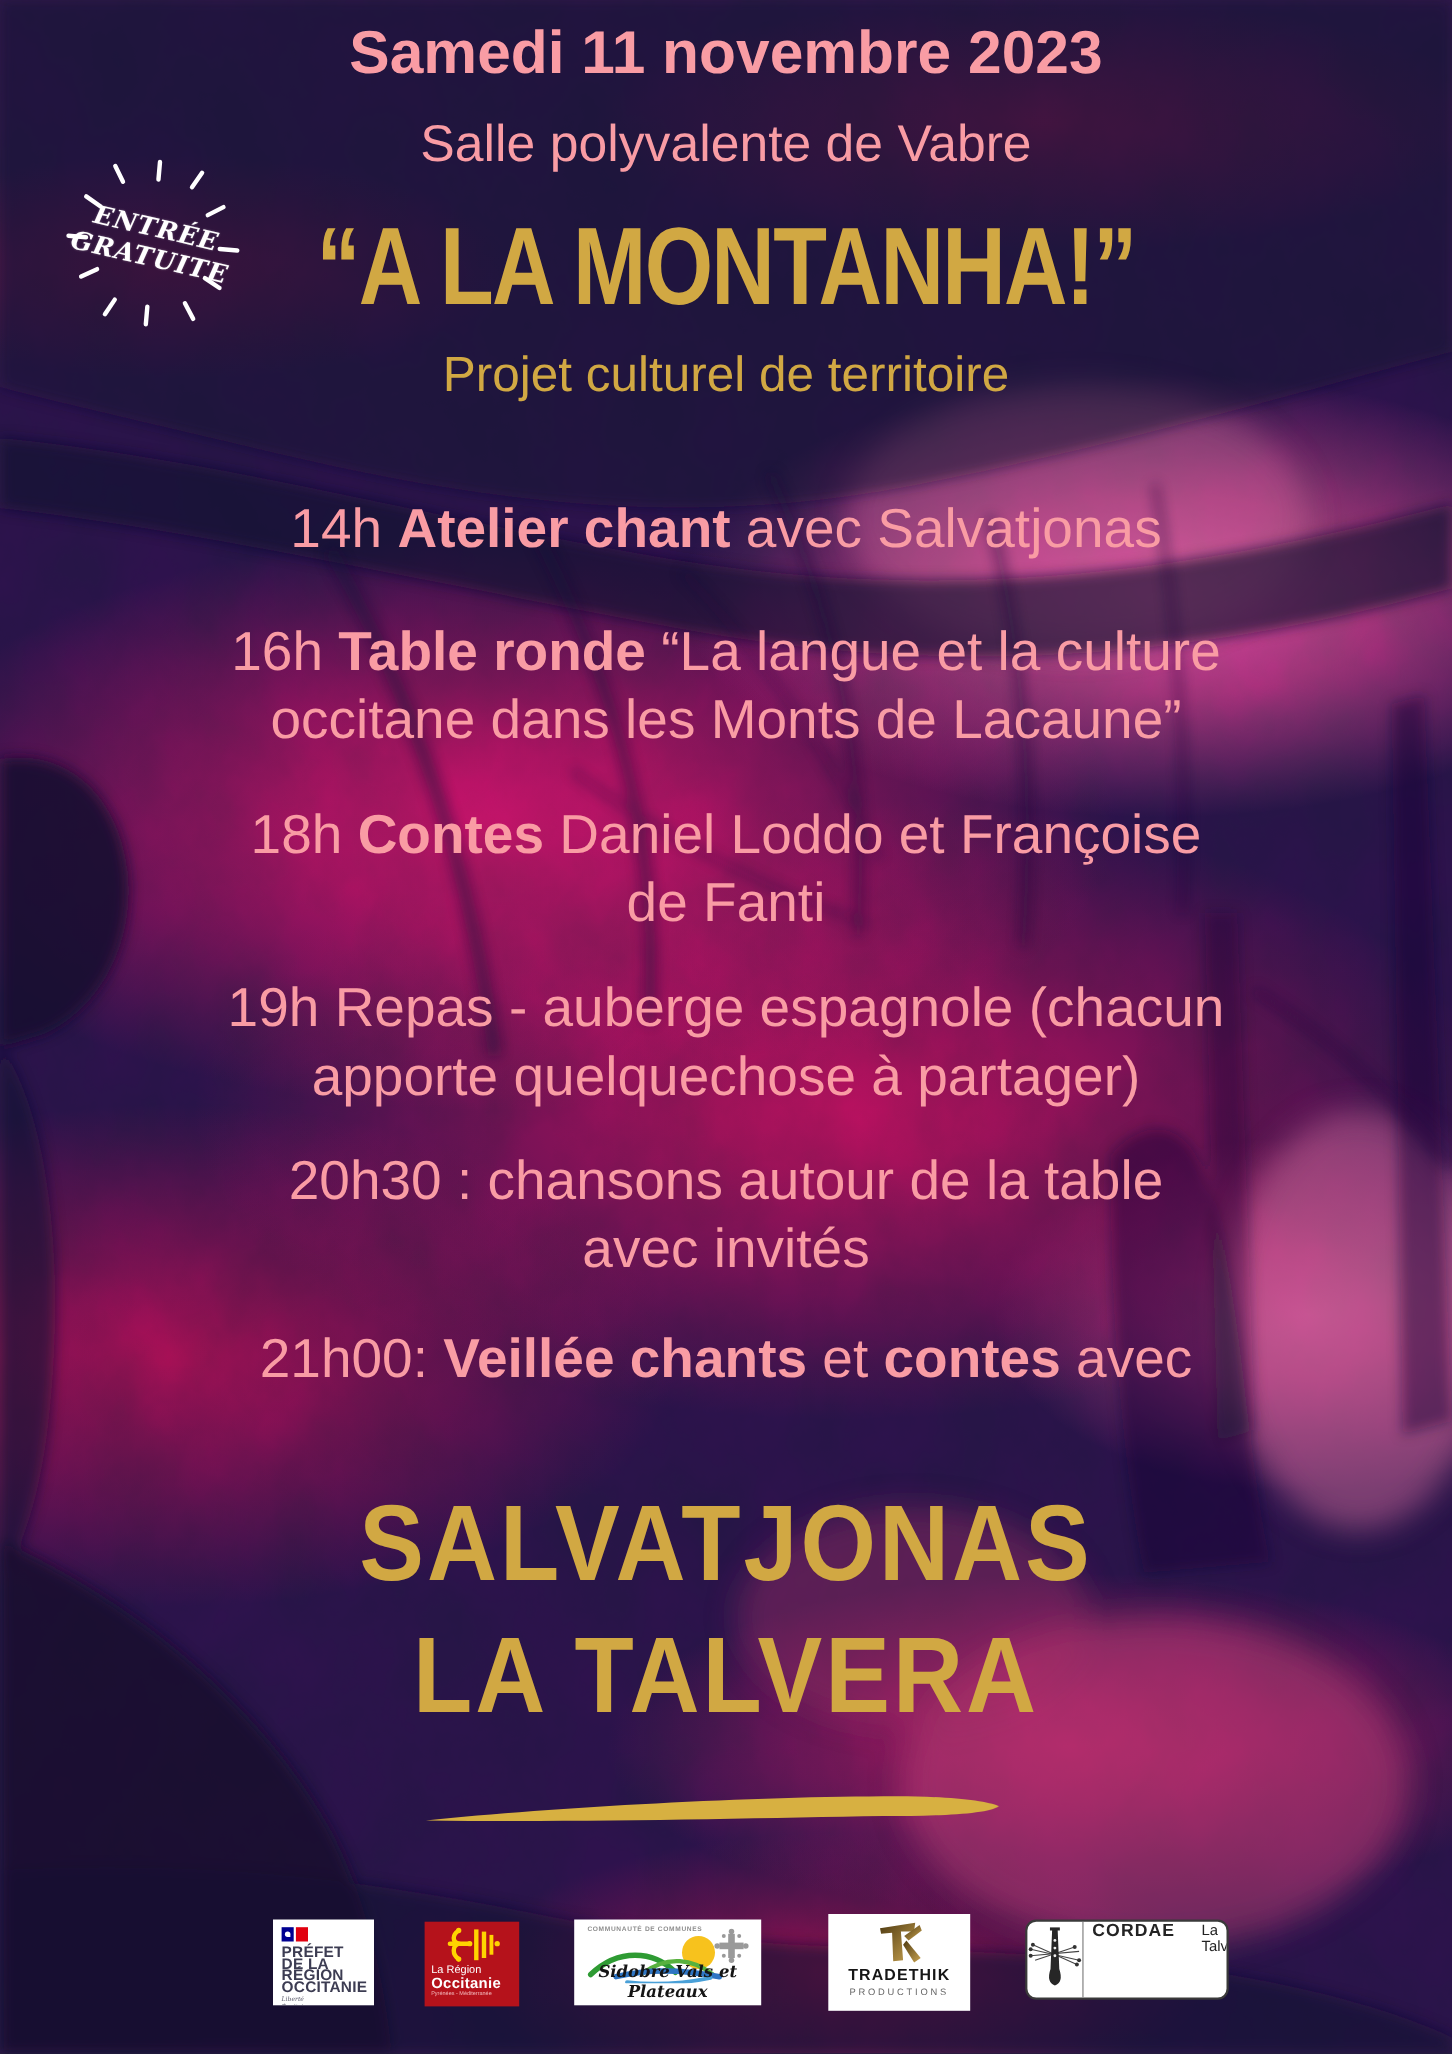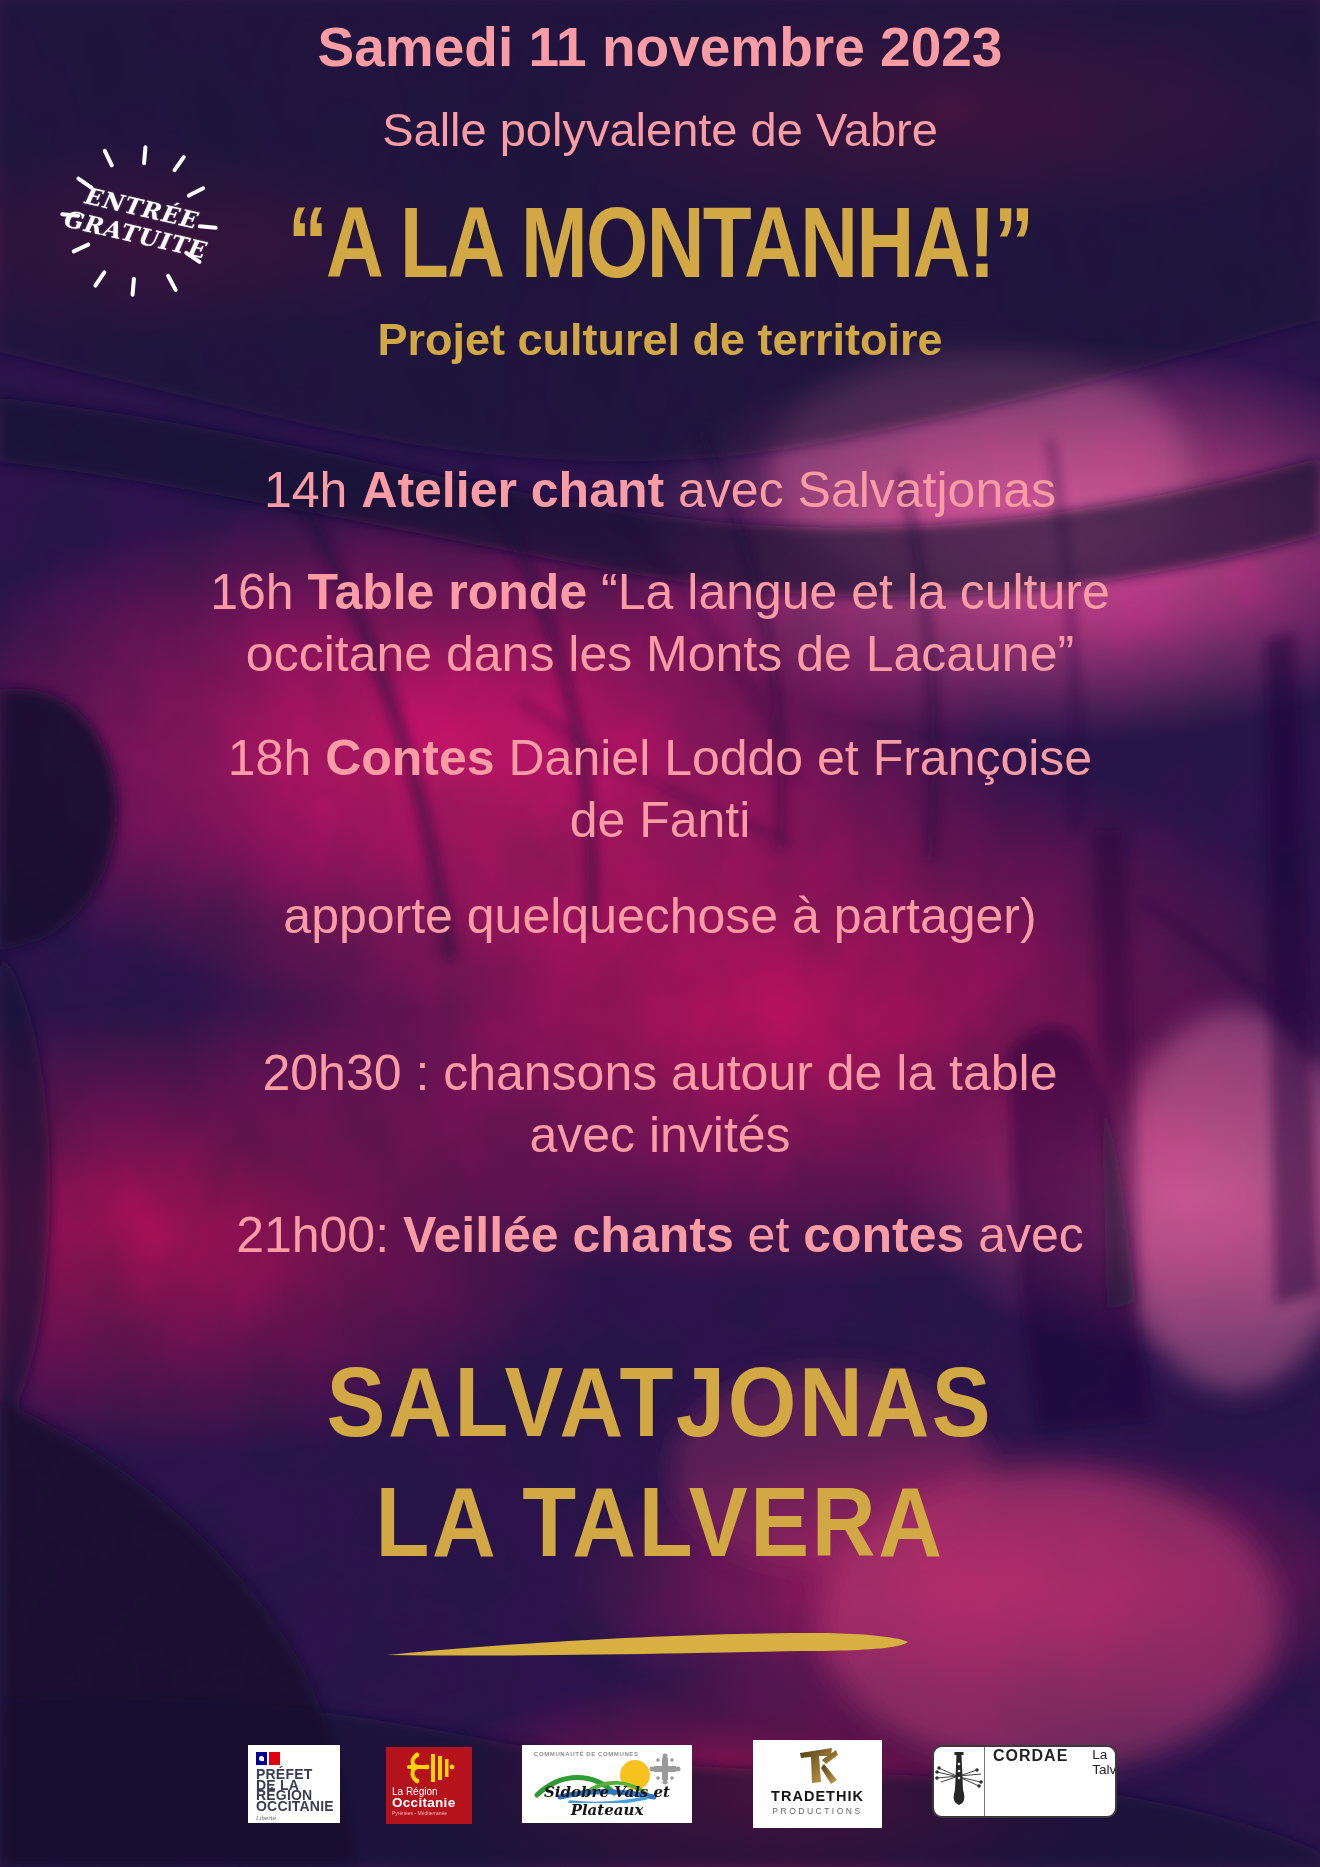--- a/index.html
+++ b/index.html
@@ -45,25 +45,25 @@
     font-family:"DejaVu Serif",serif;font-style:italic;font-weight:bold;
     font-size:23px;line-height:27px;letter-spacing:1px;text-align:center;
     text-shadow:0 0 2px rgba(255,255,255,.35);
   }
   
   .txt{position:absolute;left:0;width:100%;text-align:center;box-sizing:border-box;padding:0 78px;}
   .date{top:16px;font-size:55px;line-height:62px;font-weight:bold;color:var(--pink);}
   .venue{top:102px;font-size:47px;line-height:56px;font-weight:400;color:var(--pink);}
   .title{top:190px;font-size:100px;line-height:104px;font-weight:bold;color:var(--gold);
     transform:scaleX(.80);transform-origin:50% 50%;white-space:nowrap;letter-spacing:-2px;}
-  .subtitle{top:314px;font-size:45px;line-height:52px;font-weight:bold;color:var(--gold);}
+  .subtitle{top:314px;font-size:45px;line-height:52px;font-weight:normal;color:var(--gold);}
   .sched-item{position:absolute;left:0;width:100%;text-align:center;box-sizing:border-box;padding:0 80px;
     color:var(--pink);font-size:50px;line-height:62px;font-weight:400;}
   .sched-item .b{font-weight:bold;}
-  .sched-item:nth-of-type(1){top:459px;}
+  .sched-item:nth-of-type(1){top:449px;}
   .sched-item:nth-of-type(2){top:561px;}
   .sched-item:nth-of-type(3){top:727px;}
   .sched-item:nth-of-type(4){top:885px;}
   .sched-item:nth-of-type(5){top:1042px;}
   .sched-item:nth-of-type(6){top:1204px;}
   .performer{position:absolute;left:0;width:100%;text-align:center;color:var(--gold);
     font-size:98px;line-height:100px;font-weight:bold;letter-spacing:3px;
     transform:scaleX(.9);transform-origin:50% 50%;white-space:nowrap;}
   .p1{top:1352px;}
   .p2{top:1472px;}
@@ -183,20 +183,21 @@
       </div>
       <div class="sched-item">
         <div><span>16h </span><span class="b">Table ronde</span><span> “La langue et la culture</span></div>
         <div><span>occitane dans les Monts de Lacaune”</span></div>
       </div>
       <div class="sched-item">
         <div><span>18h </span><span class="b">Contes</span><span> Daniel Loddo et Françoise</span></div>
         <div><span>de Fanti</span></div>
       </div>
       <div class="sched-item">
+        <div><span>19h Repas -  auberge espagnole (chacun</span></div>
         <div><span>apporte quelquechose à partager)</span></div>
       </div>
       <div class="sched-item">
         <div><span>20h30 : chansons autour de la table</span></div>
         <div><span>avec invités</span></div>
       </div>
       <div class="sched-item">
         <div><span>21h00: </span><span class="b">Veillée chants</span><span> et </span><span class="b">contes</span><span> avec</span></div>
       </div>
     </div>

